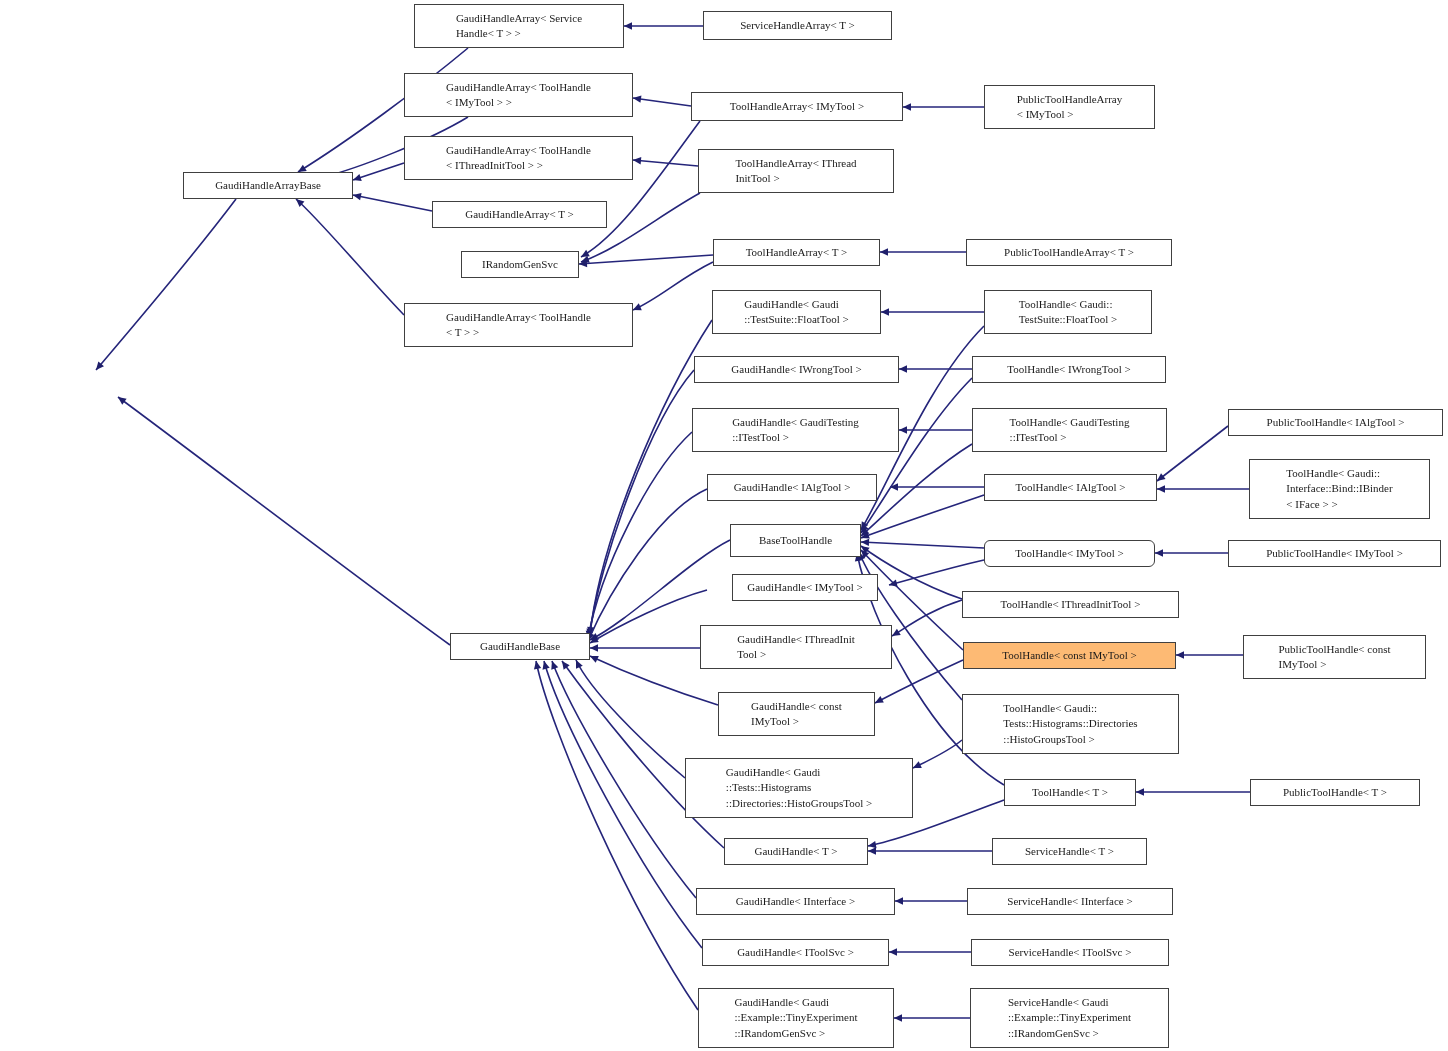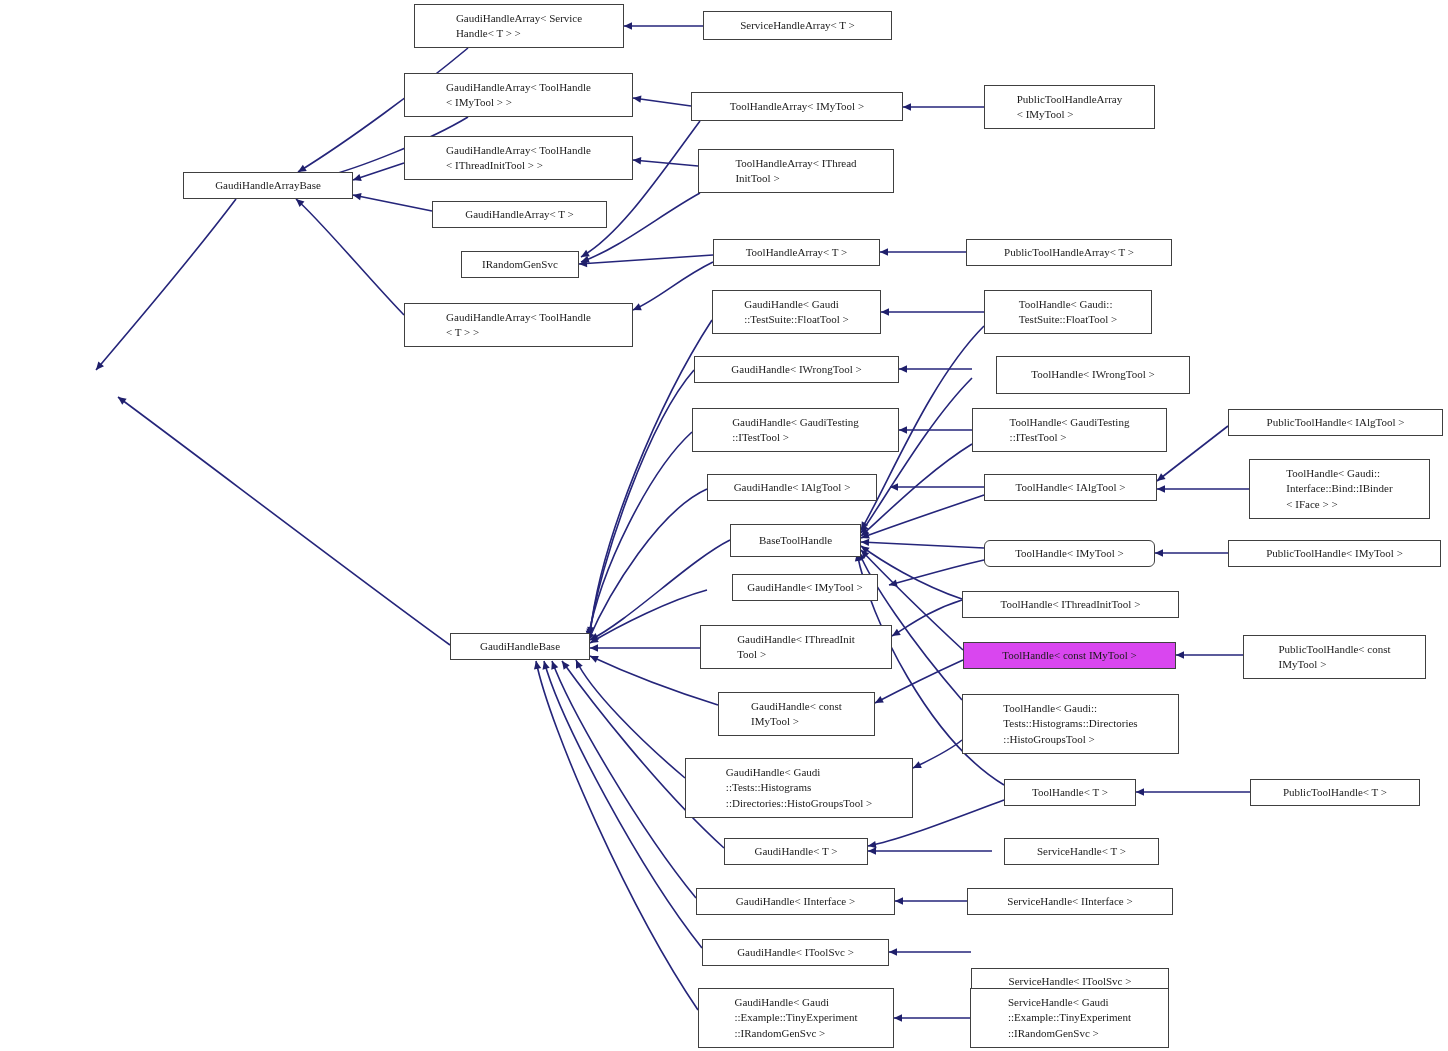--- a/index.html
+++ b/index.html
@@ -128,58 +128,58 @@
       <div class="node" style="left: 461px; top: 251px; width: 118px; height: 27px; border-color: rgb(64, 64, 64); background: rgb(255, 255, 255); color: rgb(26, 26, 26);">IRandomGenSvc</div>
       <div class="node" style="left: 713px; top: 239px; width: 167px; height: 27px; border-color: rgb(64, 64, 64); background: rgb(255, 255, 255); color: rgb(26, 26, 26);">ToolHandleArray&lt; T &gt;</div>
       <div class="node" style="left: 966px; top: 239px; width: 206px; height: 27px; border-color: rgb(64, 64, 64); background: rgb(255, 255, 255); color: rgb(26, 26, 26);">PublicToolHandleArray&lt; T &gt;</div>
       <div class="node" style="left: 404px; top: 303px; width: 229px; height: 44px; border-color: rgb(64, 64, 64); background: rgb(255, 255, 255); color: rgb(26, 26, 26);">GaudiHandleArray&lt; ToolHandle
 &lt; T &gt; &gt;</div>
       <div class="node" style="left: 712px; top: 290px; width: 169px; height: 44px; border-color: rgb(64, 64, 64); background: rgb(255, 255, 255); color: rgb(26, 26, 26);">GaudiHandle&lt; Gaudi
 ::TestSuite::FloatTool &gt;</div>
       <div class="node" style="left: 984px; top: 290px; width: 168px; height: 44px; border-color: rgb(64, 64, 64); background: rgb(255, 255, 255); color: rgb(26, 26, 26);">ToolHandle&lt; Gaudi::
 TestSuite::FloatTool &gt;</div>
       <div class="node" style="left: 694px; top: 356px; width: 205px; height: 27px; border-color: rgb(64, 64, 64); background: rgb(255, 255, 255); color: rgb(26, 26, 26);">GaudiHandle&lt; IWrongTool &gt;</div>
-      <div class="node" style="left: 972px; top: 356px; width: 194px; height: 38px; border-color: rgb(64, 64, 64); background: rgb(255, 255, 255); color: rgb(26, 26, 26); margin-left: 24px;">ToolHandle&lt; IWrongTool &gt;</div>
+      <div class="node" style="left: 972px; top: 356px; width: 194px; height: 27px; border-color: rgb(64, 64, 64); background: rgb(255, 255, 255); color: rgb(26, 26, 26);">ToolHandle&lt; IWrongTool &gt;</div>
       <div class="node" style="left: 692px; top: 408px; width: 207px; height: 44px; border-color: rgb(64, 64, 64); background: rgb(255, 255, 255); color: rgb(26, 26, 26);">GaudiHandle&lt; GaudiTesting
 ::ITestTool &gt;</div>
       <div class="node" style="left: 972px; top: 408px; width: 195px; height: 44px; border-color: rgb(64, 64, 64); background: rgb(255, 255, 255); color: rgb(26, 26, 26);">ToolHandle&lt; GaudiTesting
 ::ITestTool &gt;</div>
       <div class="node" style="left: 1228px; top: 409px; width: 215px; height: 27px; border-color: rgb(64, 64, 64); background: rgb(255, 255, 255); color: rgb(26, 26, 26);">PublicToolHandle&lt; IAlgTool &gt;</div>
       <div class="node" style="left: 707px; top: 474px; width: 170px; height: 27px; border-color: rgb(64, 64, 64); background: rgb(255, 255, 255); color: rgb(26, 26, 26);">GaudiHandle&lt; IAlgTool &gt;</div>
       <div class="node" style="left: 984px; top: 474px; width: 173px; height: 27px; border-color: rgb(64, 64, 64); background: rgb(255, 255, 255); color: rgb(26, 26, 26);">ToolHandle&lt; IAlgTool &gt;</div>
       <div class="node" style="left: 1249px; top: 459px; width: 181px; height: 60px; border-color: rgb(64, 64, 64); background: rgb(255, 255, 255); color: rgb(26, 26, 26);">ToolHandle&lt; Gaudi::
 Interface::Bind::IBinder
 &lt; IFace &gt; &gt;</div>
       <div class="node" style="left: 730px; top: 524px; width: 131px; height: 33px; border-color: rgb(64, 64, 64); background: rgb(255, 255, 255); color: rgb(26, 26, 26);">BaseToolHandle</div>
       <div class="node" style="left: 984px; top: 540px; width: 171px; height: 27px; border-color: rgb(64, 64, 64); background: rgb(255, 255, 255); color: rgb(26, 26, 26); border-radius: 6px;">ToolHandle&lt; IMyTool &gt;</div>
       <div class="node" style="left: 1228px; top: 540px; width: 213px; height: 27px; border-color: rgb(64, 64, 64); background: rgb(255, 255, 255); color: rgb(26, 26, 26);">PublicToolHandle&lt; IMyTool &gt;</div>
       <div class="node" style="left: 732px; top: 574px; width: 146px; height: 27px; border-color: rgb(64, 64, 64); background: rgb(255, 255, 255); color: rgb(26, 26, 26);">GaudiHandle&lt; IMyTool &gt;</div>
       <div class="node" style="left: 962px; top: 591px; width: 217px; height: 27px; border-color: rgb(64, 64, 64); background: rgb(255, 255, 255); color: rgb(26, 26, 26);">ToolHandle&lt; IThreadInitTool &gt;</div>
       <div class="node" style="left: 450px; top: 633px; width: 140px; height: 27px; border-color: rgb(64, 64, 64); background: rgb(255, 255, 255); color: rgb(26, 26, 26);">GaudiHandleBase</div>
       <div class="node" style="left: 700px; top: 625px; width: 192px; height: 44px; border-color: rgb(64, 64, 64); background: rgb(255, 255, 255); color: rgb(26, 26, 26);">GaudiHandle&lt; IThreadInit
 Tool &gt;</div>
-      <div class="node" style="left: 963px; top: 642px; width: 213px; height: 27px; border-color: rgb(64, 64, 64); background: #d946ef; color: rgb(26, 26, 26);">ToolHandle&lt; const IMyTool &gt;</div>
+      <div class="node" style="left: 963px; top: 642px; width: 213px; height: 27px; border-color: rgb(64, 64, 64); background: #fdba74; color: rgb(26, 26, 26);">ToolHandle&lt; const IMyTool &gt;</div>
       <div class="node" style="left: 1243px; top: 635px; width: 183px; height: 44px; border-color: rgb(64, 64, 64); background: rgb(255, 255, 255); color: rgb(26, 26, 26);">PublicToolHandle&lt; const
 IMyTool &gt;</div>
       <div class="node" style="left: 718px; top: 692px; width: 157px; height: 44px; border-color: rgb(64, 64, 64); background: rgb(255, 255, 255); color: rgb(26, 26, 26);">GaudiHandle&lt; const
 IMyTool &gt;</div>
       <div class="node" style="left: 962px; top: 694px; width: 217px; height: 60px; border-color: rgb(64, 64, 64); background: rgb(255, 255, 255); color: rgb(26, 26, 26);">ToolHandle&lt; Gaudi::
 Tests::Histograms::Directories
 ::HistoGroupsTool &gt;</div>
       <div class="node" style="left: 685px; top: 758px; width: 228px; height: 60px; border-color: rgb(64, 64, 64); background: rgb(255, 255, 255); color: rgb(26, 26, 26);">GaudiHandle&lt; Gaudi
 ::Tests::Histograms
 ::Directories::HistoGroupsTool &gt;</div>
       <div class="node" style="left: 1004px; top: 779px; width: 132px; height: 27px; border-color: rgb(64, 64, 64); background: rgb(255, 255, 255); color: rgb(26, 26, 26);">ToolHandle&lt; T &gt;</div>
       <div class="node" style="left: 1250px; top: 779px; width: 170px; height: 27px; border-color: rgb(64, 64, 64); background: rgb(255, 255, 255); color: rgb(26, 26, 26);">PublicToolHandle&lt; T &gt;</div>
       <div class="node" style="left: 724px; top: 838px; width: 144px; height: 27px; border-color: rgb(64, 64, 64); background: rgb(255, 255, 255); color: rgb(26, 26, 26);">GaudiHandle&lt; T &gt;</div>
-      <div class="node" style="left: 992px; top: 838px; width: 155px; height: 27px; border-color: rgb(64, 64, 64); background: rgb(255, 255, 255); color: rgb(26, 26, 26); margin-left: 12px;">ServiceHandle&lt; T &gt;</div>
+      <div class="node" style="left: 992px; top: 838px; width: 155px; height: 27px; border-color: rgb(64, 64, 64); background: rgb(255, 255, 255); color: rgb(26, 26, 26);">ServiceHandle&lt; T &gt;</div>
       <div class="node" style="left: 696px; top: 888px; width: 199px; height: 27px; border-color: rgb(64, 64, 64); background: rgb(255, 255, 255); color: rgb(26, 26, 26);">GaudiHandle&lt; IInterface &gt;</div>
       <div class="node" style="left: 967px; top: 888px; width: 206px; height: 27px; border-color: rgb(64, 64, 64); background: rgb(255, 255, 255); color: rgb(26, 26, 26);">ServiceHandle&lt; IInterface &gt;</div>
       <div class="node" style="left: 702px; top: 939px; width: 187px; height: 27px; border-color: rgb(64, 64, 64); background: rgb(255, 255, 255); color: rgb(26, 26, 26);">GaudiHandle&lt; IToolSvc &gt;</div>
-      <div class="node" style="left: 971px; top: 939px; width: 198px; height: 27px; border-color: rgb(64, 64, 64); background: rgb(255, 255, 255); color: rgb(26, 26, 26); margin-top: 29px;">ServiceHandle&lt; IToolSvc &gt;</div>
+      <div class="node" style="left: 971px; top: 939px; width: 198px; height: 27px; border-color: rgb(64, 64, 64); background: rgb(255, 255, 255); color: rgb(26, 26, 26);">ServiceHandle&lt; IToolSvc &gt;</div>
       <div class="node" style="left: 698px; top: 988px; width: 196px; height: 60px; border-color: rgb(64, 64, 64); background: rgb(255, 255, 255); color: rgb(26, 26, 26);">GaudiHandle&lt; Gaudi
 ::Example::TinyExperiment
 ::IRandomGenSvc &gt;</div>
       <div class="node" style="left: 970px; top: 988px; width: 199px; height: 60px; border-color: rgb(64, 64, 64); background: rgb(255, 255, 255); color: rgb(26, 26, 26);">ServiceHandle&lt; Gaudi
 ::Example::TinyExperiment
 ::IRandomGenSvc &gt;</div>
     </div>
 </div>
 
 </body></html>

